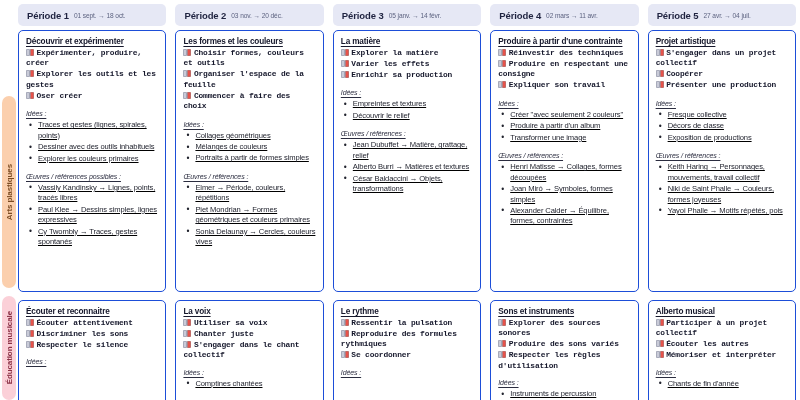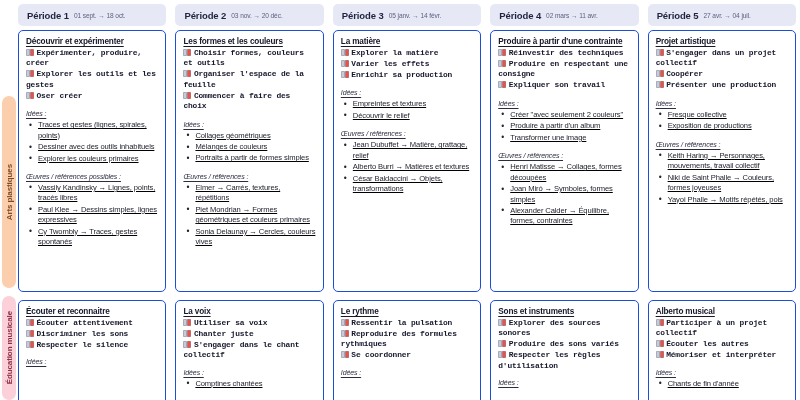--- a/index.html
+++ b/index.html
@@ -257,21 +257,21 @@
               </svg></span><span>Commencer à faire des choix</span></li>
       </ul>
       <div class="section-label">Idées :</div>
       <ul class="bullets">
         <li>Collages géométriques</li>
         <li>Mélanges de couleurs</li>
         <li>Portraits à partir de formes simples</li>
       </ul>
       <div class="section-label">Œuvres / références :</div>
       <ul class="bullets">
-        <li>Elmer → Carrés, textures, répétitions</li>
+        <li>Elmer → Période, couleurs, répétitions</li>
         <li>Piet Mondrian → Formes géométriques et couleurs primaires</li>
         <li>Sonia Delaunay → Cercles, couleurs vives</li>
       </ul>
     </div>
 
     <div class="card">
       <div class="card-title">La matière</div>
       <ul class="comp-list">
         <li><span class="book-icon"><svg width="8" height="7" viewBox="0 0 16 14">
                 <path d="M1 1h6v12H1z" fill="#c9cbd8" stroke="#6d7088" stroke-width="1"></path>
@@ -350,20 +350,21 @@
               </svg></span><span>Coopérer</span></li>
         <li><span class="book-icon"><svg width="8" height="7" viewBox="0 0 16 14">
                 <path d="M1 1h6v12H1z" fill="#c9cbd8" stroke="#6d7088" stroke-width="1"></path>
                 <path d="M9 1h6v12H9z" fill="#e8524a" stroke="#8a2f2a" stroke-width="1"></path>
                 <path d="M7.2 1.6h1.6v11H7.2z" fill="#9a9db0"></path>
               </svg></span><span>Présenter une production</span></li>
       </ul>
       <div class="section-label">Idées :</div>
       <ul class="bullets">
         <li>Fresque collective</li>
+        <li>Décors de classe</li>
         <li>Exposition de productions</li>
       </ul>
       <div class="section-label">Œuvres / références :</div>
       <ul class="bullets">
         <li>Keith Haring → Personnages, mouvements, travail collectif</li>
         <li>Niki de Saint Phalle → Couleurs, formes joyeuses</li>
         <li>Yayoi Phalle → Motifs répétés, pois</li>
       </ul>
     </div>
 
@@ -454,20 +455,23 @@
                 <path d="M9 1h6v12H9z" fill="#e8524a" stroke="#8a2f2a" stroke-width="1"></path>
                 <path d="M7.2 1.6h1.6v11H7.2z" fill="#9a9db0"></path>
               </svg></span><span>Produire des sons variés</span></li>
         <li><span class="book-icon"><svg width="8" height="7" viewBox="0 0 16 14">
                 <path d="M1 1h6v12H1z" fill="#c9cbd8" stroke="#6d7088" stroke-width="1"></path>
                 <path d="M9 1h6v12H9z" fill="#e8524a" stroke="#8a2f2a" stroke-width="1"></path>
                 <path d="M7.2 1.6h1.6v11H7.2z" fill="#9a9db0"></path>
               </svg></span><span>Respecter les règles d'utilisation</span></li>
       </ul>
       <div class="section-label tight">Idées :</div>
+      <ul class="bullets">
+        <li>Instruments de percussion</li>
+      </ul>
     </div>
 
     <div class="card">
       <div class="card-title">Alberto musical</div>
       <ul class="comp-list">
         <li><span class="book-icon"><svg width="8" height="7" viewBox="0 0 16 14">
                 <path d="M1 1h6v12H1z" fill="#c9cbd8" stroke="#6d7088" stroke-width="1"></path>
                 <path d="M9 1h6v12H9z" fill="#e8524a" stroke="#8a2f2a" stroke-width="1"></path>
                 <path d="M7.2 1.6h1.6v11H7.2z" fill="#9a9db0"></path>
               </svg></span><span>Participer à un projet collectif</span></li>

